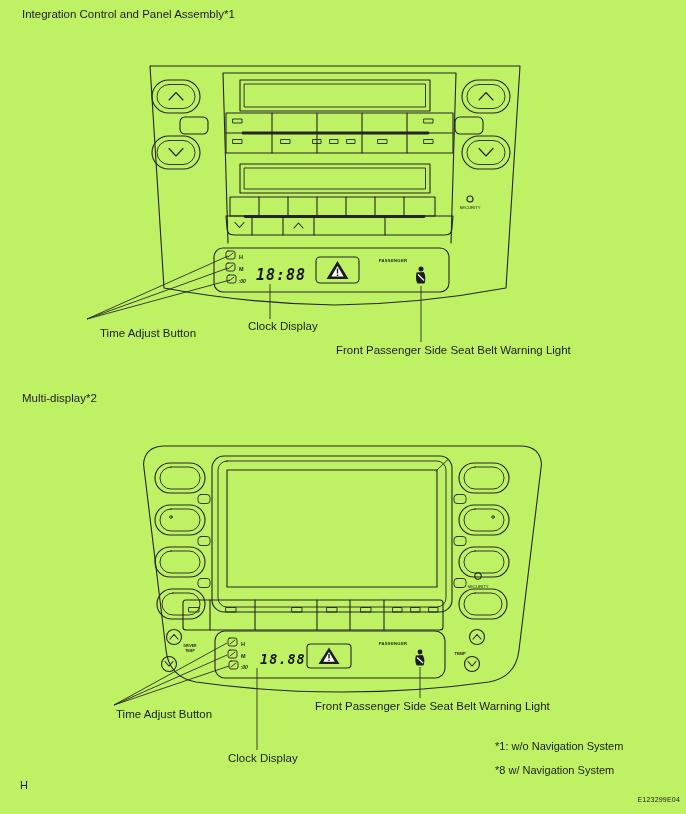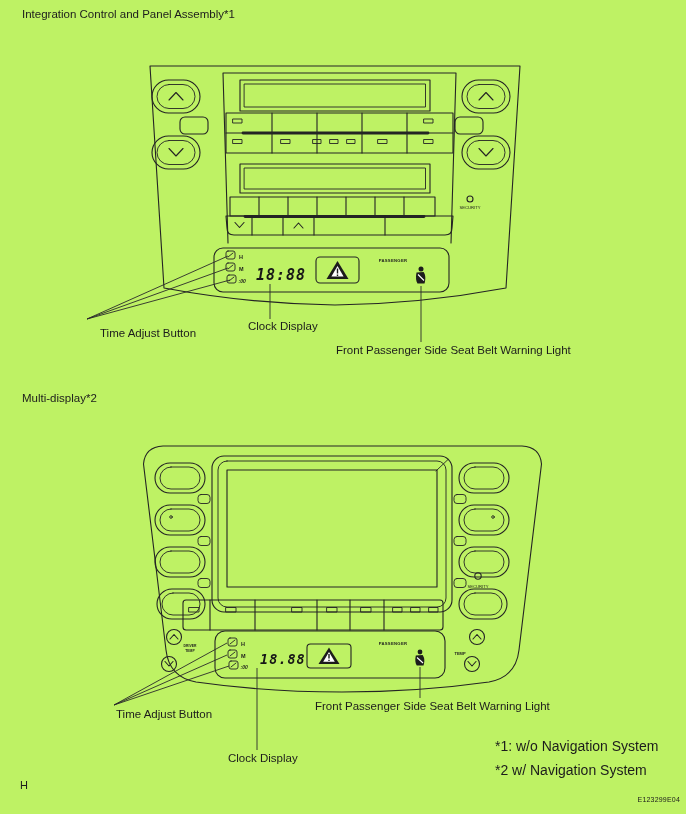--- a/index.html
+++ b/index.html
@@ -3,21 +3,21 @@
 <meta charset="utf-8">
 <style>
   html,body{margin:0;padding:0;background:#fff;}
   .page{
     position:relative;width:686px;height:814px;background:#bef264;overflow:hidden;
     font-family:"Liberation Sans",sans-serif;color:#1c1c1c;
   }
   .page svg{position:absolute;left:0;top:0;}
   .lbl{position:absolute;font-size:11.5px;line-height:13px;color:#1c1c1c;white-space:nowrap;}
   .title{font-size:11.5px;}
-  .foot{font-size:14px;}
+  .foot{font-size:11px;}
   .corner{font-size:11px;}
   .figcode{font-size:7px;letter-spacing:0.2px;}
   .ln{fill:none;stroke:#242424;stroke-width:1.1;stroke-linejoin:round;stroke-linecap:round;}
   .thin{stroke-width:0.9;}
   .bar{stroke-width:2.8;}
   .callout{fill:none;stroke:#2a2a2a;stroke-width:0.9;}
   .dark{fill:#1c1c1c;stroke:none;}
   .svgtext{font-family:"Liberation Sans",sans-serif;fill:#1c1c1c;}
   .tinybold{font-weight:bold;}
   .clocktext{
@@ -263,18 +263,18 @@
 
   <div class="lbl" style="left:100px;top:327px;">Time Adjust Button</div>
   <div class="lbl" style="left:248px;top:320px;">Clock Display</div>
   <div class="lbl" style="left:336px;top:344px;">Front Passenger Side Seat Belt Warning Light</div>
 
   <div class="lbl" style="left:116px;top:708px;">Time Adjust Button</div>
   <div class="lbl" style="left:228px;top:752px;">Clock Display</div>
   <div class="lbl" style="left:315px;top:700px;">Front Passenger Side Seat Belt Warning Light</div>
 
   <div class="lbl foot" style="left:495px;top:740px;">*1: w/o Navigation System</div>
-  <div class="lbl foot" style="left:495px;top:764px;">*2  w/ Navigation System</div>
+  <div class="lbl foot" style="left:495px;top:764px;">*8  w/ Navigation System</div>
 
   <div class="lbl corner" style="left:20px;top:779px;">H</div>
   <div class="lbl figcode" style="left:628px;top:793px;width:52px;text-align:right;">E123299E04</div>
 
 </div>
 
 </body></html>

